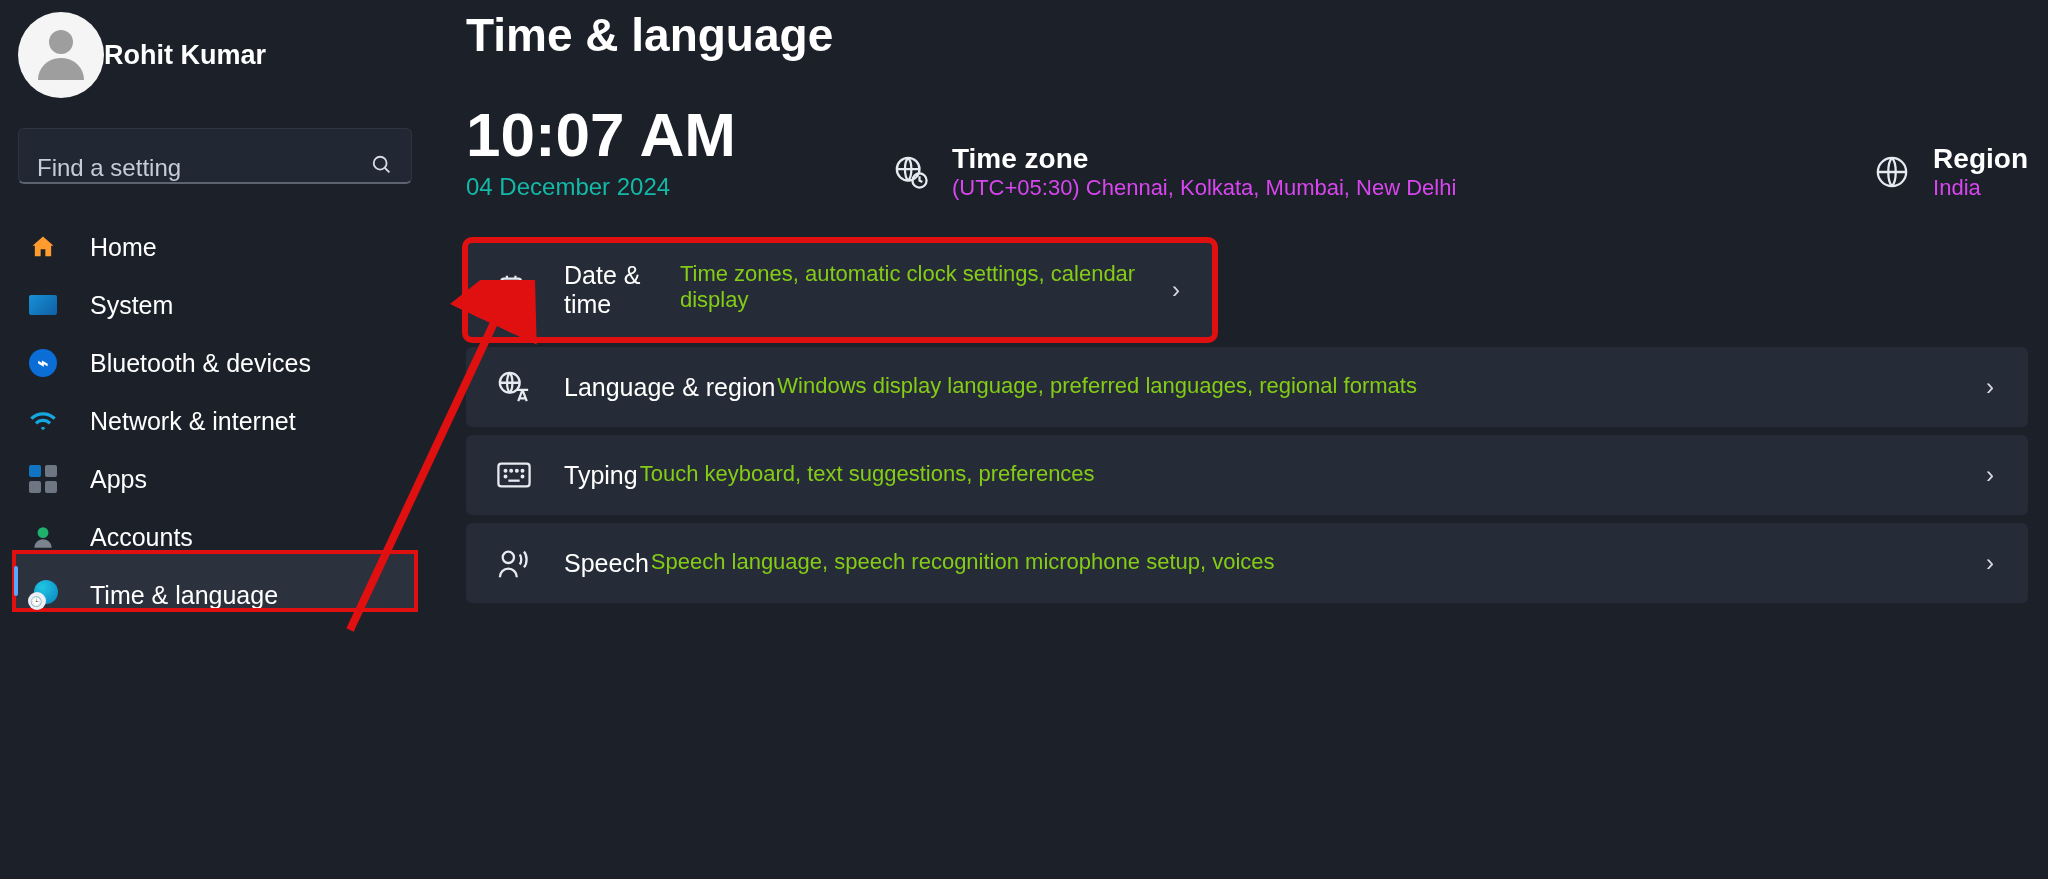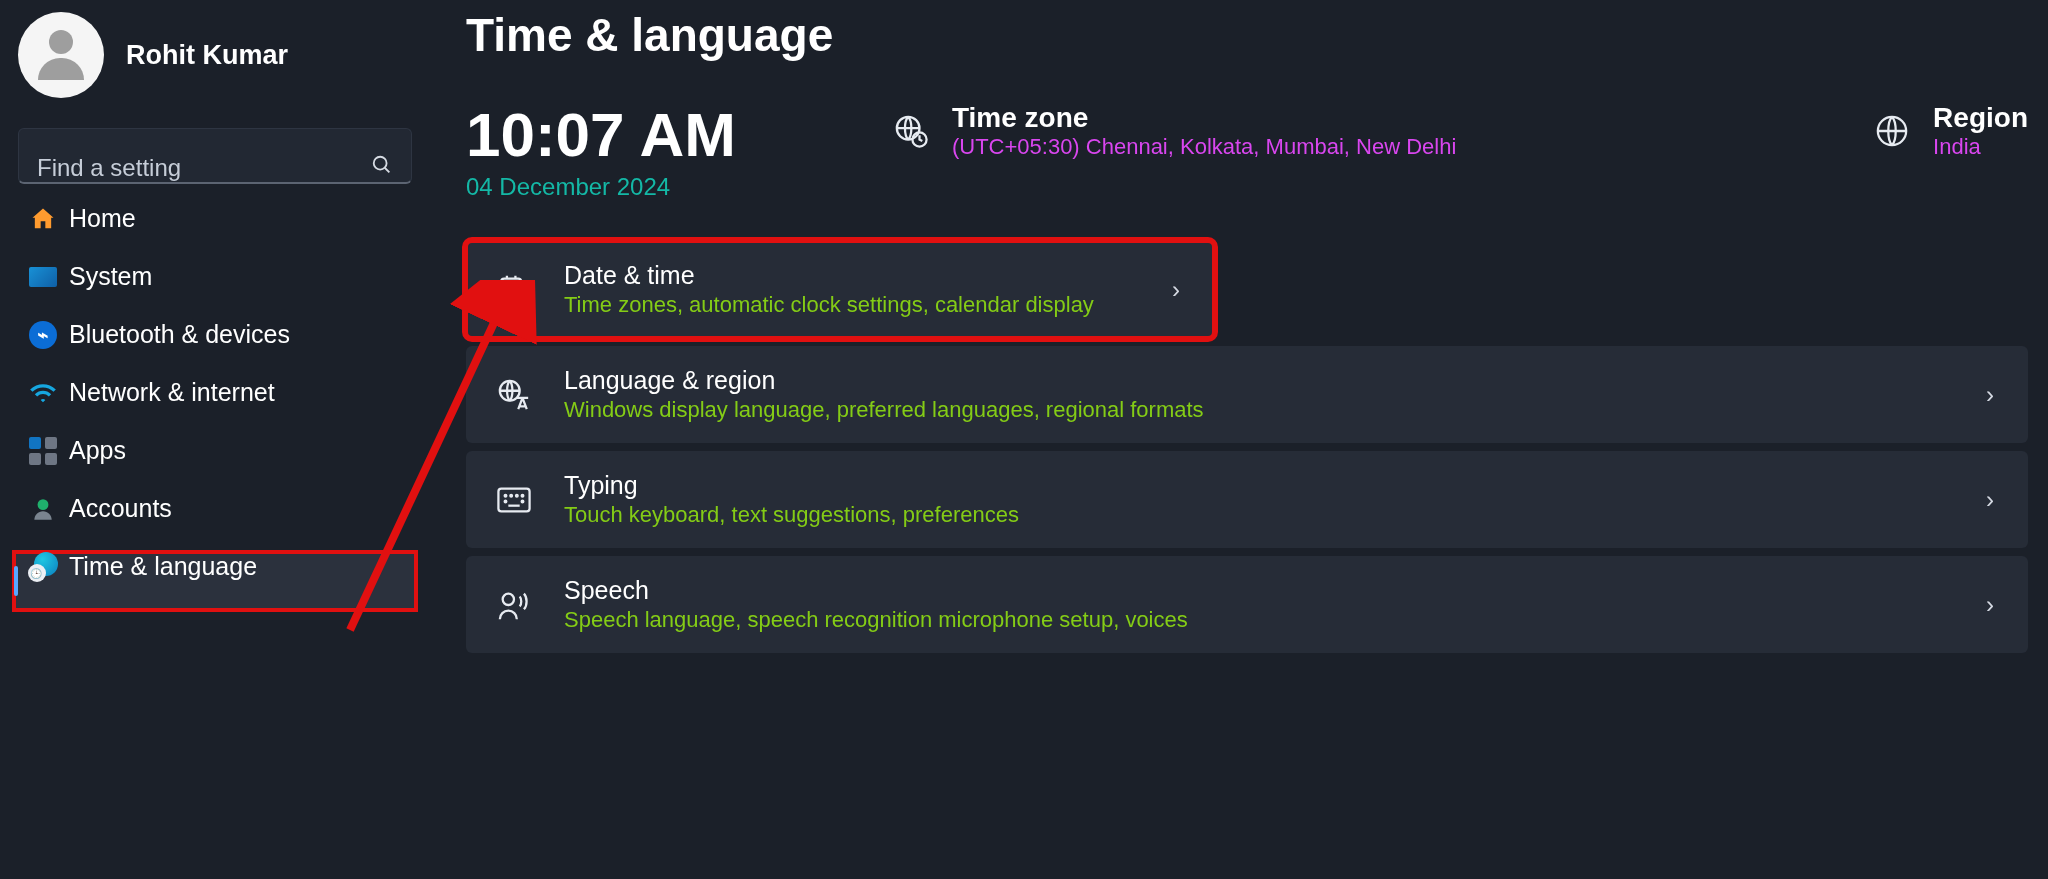--- a/index.html
+++ b/index.html
@@ -1,28 +1,28 @@
 <!DOCTYPE html>
 <html><head>
 <meta charset="utf-8">
 <style>
 * { margin:0; padding:0; box-sizing:border-box; font-family:"Segoe UI",Arial,sans-serif; }
 body { background:#1b2029; color:#fff; width:2048px; height:879px; overflow:hidden; display:flex; }
 .sidebar { width:430px; padding:6px 14px 0 14px; display:flex; flex-direction:column; }
-.user-row { display:flex; align-items:center; gap:22px; padding:6px 4px 24px 4px; }
+.user-row { display:flex; align-items:center; padding:6px 4px 24px 4px; }
 .avatar { width:86px; height:86px; border-radius:50%; background:#f5f5f5; display:flex; flex-direction:column; align-items:center; justify-content:center; }
 .avatar .head { width:24px; height:24px; border-radius:50%; background:#9e9e9e; }
 .avatar .body { width:46px; height:22px; border-radius:22px 22px 0 0; background:#9e9e9e; margin-top:4px; }
 .user-name { font-size:27px; font-weight:600; }
 .search-box { position:relative; margin:6px 4px 20px 4px; height:56px; background:#222833; border:1px solid #2e3542; border-bottom:2px solid #5c6472; border-radius:6px; display:flex; align-items:flex-end; padding:0 18px; }
 .search-box input { flex:1; background:transparent; border:none; outline:none; color:#c6cdd8; font-size:24px; }
 .search-box input::placeholder { color:#c6cdd8; }
 .search-icon { font-size:22px; color:#d6dbe3; }
 .nav { display:flex; flex-direction:column; gap:0; padding-left:0; }
-.nav-item { display:flex; align-items:flex-start; gap:11px; height:58px; padding:0 14px; border-radius:6px; font-size:25px; cursor:pointer; position:relative; }
+.nav-item { display:flex; align-items:flex-end; gap:32px; height:58px; padding:0 14px; border-radius:6px; font-size:25px; cursor:pointer; position:relative; }
 .nav-item.selected { background:#2b313d; }
 .nav-item.selected::before { content:""; position:absolute; left:0; top:14px; bottom:14px; width:4px; background:#58a8ff; border-radius:2px; }
 .nav-item.highlight-box { outline:4px solid #e11010; outline-offset:-2px; border-radius:0; }
 .nav-icon { width:30px; height:30px; display:flex; align-items:center; justify-content:center; font-size:26px; }
 .ic-home { color:#ff9b2f; }
 .ic-system { width:28px; height:20px; background:linear-gradient(135deg,#1891d6,#0f5fa6); border-radius:2px; }
 .ic-bt { width:28px; height:28px; border-radius:50%; background:#0b6dd6; display:flex; align-items:center; justify-content:center; color:#fff; font-size:18px; font-weight:700; }
 .ic-net { color:#16a7e0; }
 .ic-pers { transform:rotate(-30deg); color:#bf8b4e; }
 .ic-apps { position:relative; width:28px; height:28px; }
@@ -30,33 +30,33 @@
 .ic-apps .a1{left:0;top:0;width:12px;height:12px;background:#1174c2;}
 .ic-apps .a2{right:0;top:0;width:12px;height:12px;background:#6e7684;}
 .ic-apps .a3{left:0;bottom:0;width:12px;height:12px;background:#6e7684;}
 .ic-apps .a4{right:0;bottom:0;width:12px;height:12px;background:#6e7684;}
 .ic-acc { color:#1fb06c; font-size:28px; }
 .ic-time { position:relative; width:30px; height:30px; }
 .ic-time .globe{position:absolute;right:0;top:0;width:24px;height:24px;border-radius:50%;background:radial-gradient(circle at 35% 30%,#1fc7e2,#0b7fbf);}
 .ic-time .clk{position:absolute;left:0;bottom:0;width:18px;height:18px;border-radius:50%;background:#eceff4;display:flex;align-items:center;justify-content:center;color:#222;font-size:10px;}
 .main { flex:1; padding:8px 20px 0 36px; display:flex; flex-direction:column; overflow:hidden; }
 .page-title { font-size:46px; font-weight:600; margin:0 0 40px 0; }
-.info-row { display:flex; align-items:flex-start; gap:48px; margin-bottom:40px; }
+.info-row { display:flex; align-items:flex-end; gap:48px; margin-bottom:40px; }
 .time-block .big-time { font-size:62px; font-weight:600; line-height:1.05; }
 .time-block .date { font-size:24px; color:#14b8a6; margin-top:6px; }
 .tz-block, .rg-block { display:flex; align-items:center; gap:22px; }
 .tz-block .lbl, .rg-block .lbl { font-size:28px; font-weight:600; }
 .tz-block .val, .rg-block .val { font-size:22px; color:#d946ef; }
 .info-icon { width:38px; height:38px; display:flex; align-items:center; justify-content:center; }
 .cards { display:flex; flex-direction:column; gap:8px; }
 .card { background:#262c37; border-radius:6px; padding:20px 28px; display:flex; align-items:center; gap:30px; cursor:pointer; }
 .card.highlight { outline:6px solid #e11010; outline-offset:-2px; }
 .card.first { width:748px; }
 .card-icon { width:40px; height:40px; display:flex; align-items:center; justify-content:center; color:#e7ebf1; }
-.card-text { display:flex; flex-direction:column; gap:2px; flex:1; }
+.card-text { display:flex; flex-direction:row; gap:2px; flex:1; }
 .card-title { font-size:25px; font-weight:500; }
 .card-sub { font-size:22px; color:#84cc16; }
 .chev { font-size:24px; color:#d4d9e2; padding-right:6px; }
 .arrow-svg { position:absolute; left:320px; top:280px; pointer-events:none; }
 </style>
 </head>
 <body>
 
 <div class="sidebar">
   <div class="user-row">

